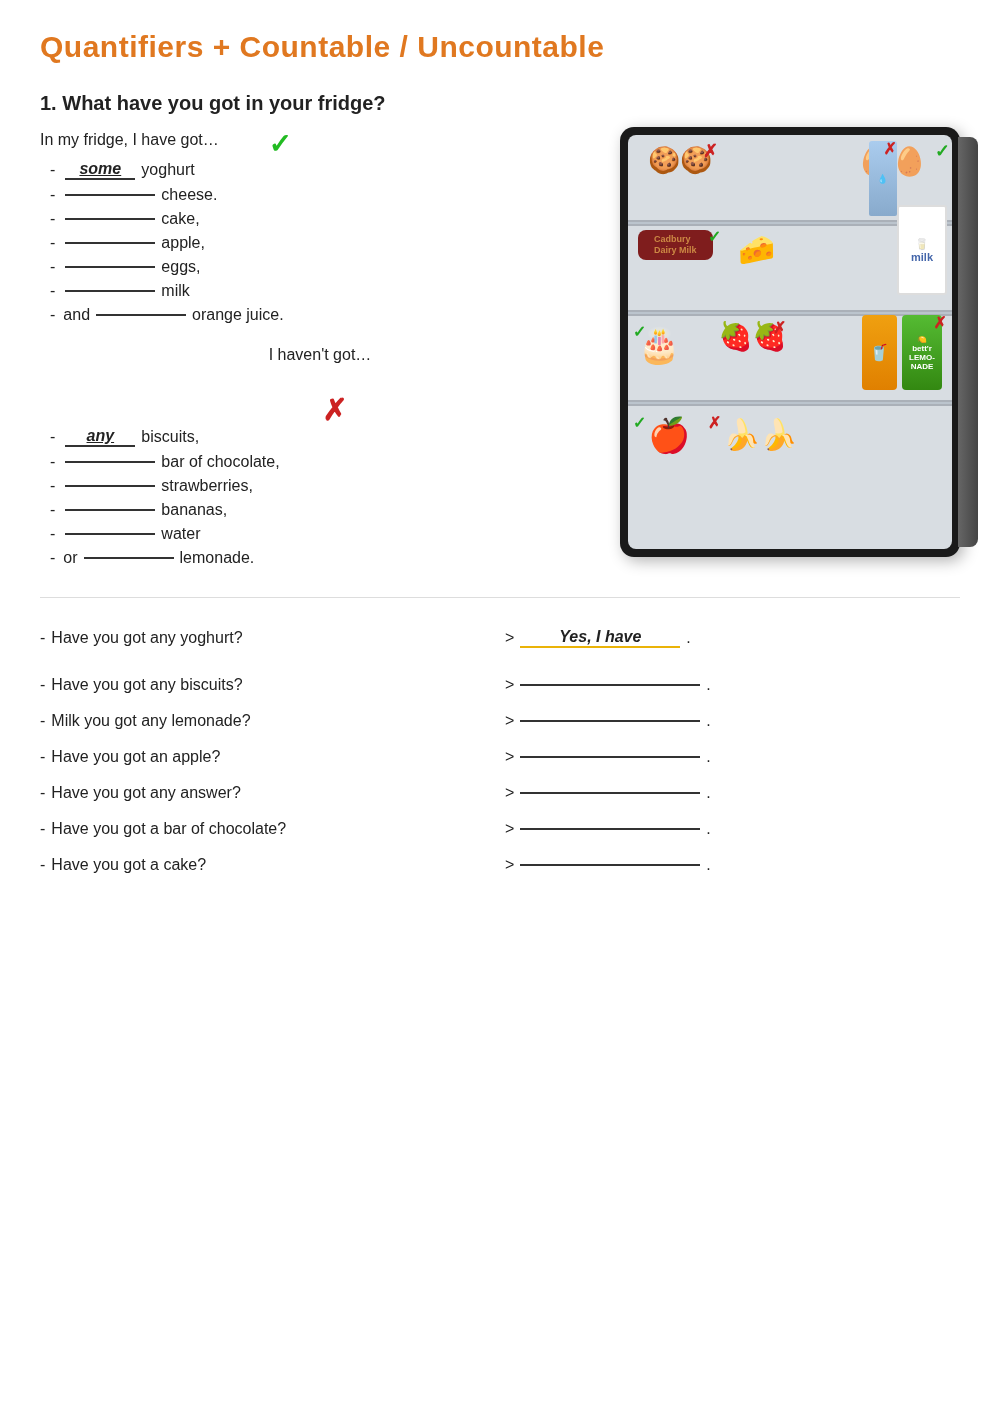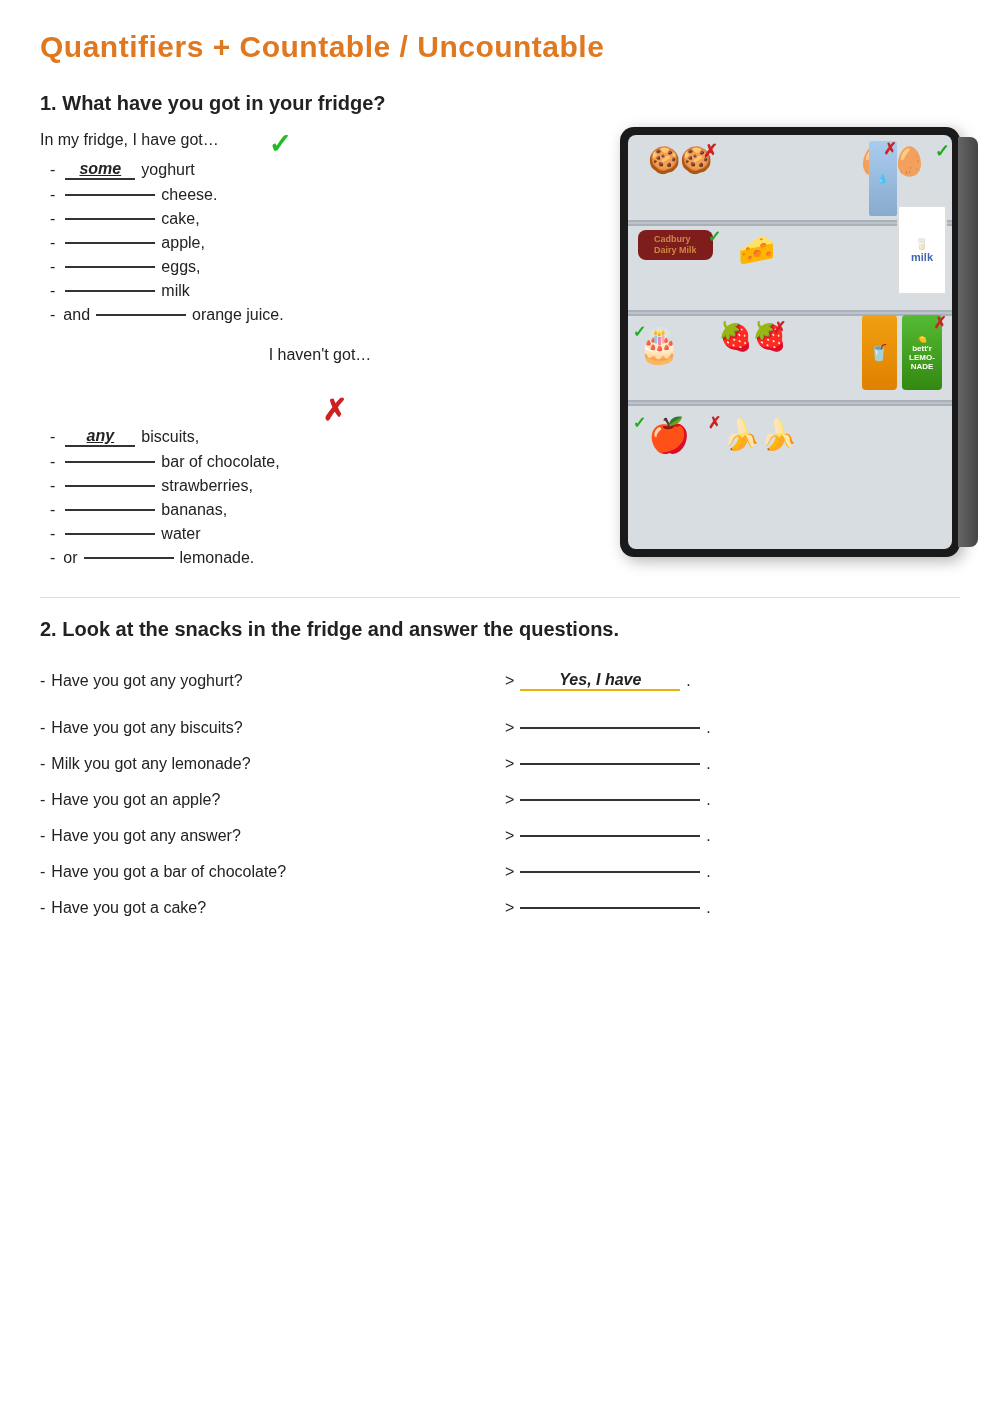--- a/index.html
+++ b/index.html
@@ -393,106 +393,102 @@
     </div>
 
   </div>
 
 </div>
 
 <hr class="divider">
 
 <div class="section2-container">
 
-  <div class="section2-title">
-    <span>2.</span>
-    <span>Look at the snacks in the fridge and answer the questions.</span>
+
+  <div class="qa-table">
+
+    <div class="qa-row">
+      <div class="qa-question">
+        <span>-</span>
+        <span>Have you got any yoghurt?</span>
+      </div>
+      <div class="qa-answer">
+        <span>&gt;</span>
+        <span class="answer-blank-filled">Yes, I have</span>
+        <span>.</span>
+      </div>
+    </div>
+
+    <div class="qa-row">
+      <div class="qa-question">
+        <span>-</span>
+        <span>Have you got any biscuits?</span>
+      </div>
+      <div class="qa-answer">
+        <span>&gt;</span>
+        <span class="answer-blank"></span>
+        <span>.</span>
+      </div>
+    </div>
+
+    <div class="qa-row">
+      <div class="qa-question">
+        <span>-</span>
+        <span>Milk you got any lemonade?</span>
+      </div>
+      <div class="qa-answer">
+        <span>&gt;</span>
+        <span class="answer-blank"></span>
+        <span>.</span>
+      </div>
+    </div>
+
+    <div class="qa-row">
+      <div class="qa-question">
+        <span>-</span>
+        <span>Have you got an apple?</span>
+      </div>
+      <div class="qa-answer">
+        <span>&gt;</span>
+        <span class="answer-blank"></span>
+        <span>.</span>
+      </div>
+    </div>
+
+    <div class="qa-row">
+      <div class="qa-question">
+        <span>-</span>
+        <span>Have you got any answer?</span>
+      </div>
+      <div class="qa-answer">
+        <span>&gt;</span>
+        <span class="answer-blank"></span>
+        <span>.</span>
+      </div>
+    </div>
+
+    <div class="qa-row">
+      <div class="qa-question">
+        <span>-</span>
+        <span>Have you got a bar of chocolate?</span>
+      </div>
+      <div class="qa-answer">
+        <span>&gt;</span>
+        <span class="answer-blank"></span>
+        <span>.</span>
+      </div>
+    </div>
+
+    <div class="qa-row">
+      <div class="qa-question">
+        <span>-</span>
+        <span>Have you got a cake?</span>
+      </div>
+      <div class="qa-answer">
+        <span>&gt;</span>
+        <span class="answer-blank"></span>
+        <span>.</span>
+      </div>
+    </div>
+
   </div>
 
-  <div class="qa-table">
-
-    <div class="qa-row">
-      <div class="qa-question">
-        <span>-</span>
-        <span>Have you got any yoghurt?</span>
-      </div>
-      <div class="qa-answer">
-        <span>&gt;</span>
-        <span class="answer-blank-filled">Yes, I have</span>
-        <span>.</span>
-      </div>
-    </div>
-
-    <div class="qa-row">
-      <div class="qa-question">
-        <span>-</span>
-        <span>Have you got any biscuits?</span>
-      </div>
-      <div class="qa-answer">
-        <span>&gt;</span>
-        <span class="answer-blank"></span>
-        <span>.</span>
-      </div>
-    </div>
-
-    <div class="qa-row">
-      <div class="qa-question">
-        <span>-</span>
-        <span>Milk you got any lemonade?</span>
-      </div>
-      <div class="qa-answer">
-        <span>&gt;</span>
-        <span class="answer-blank"></span>
-        <span>.</span>
-      </div>
-    </div>
-
-    <div class="qa-row">
-      <div class="qa-question">
-        <span>-</span>
-        <span>Have you got an apple?</span>
-      </div>
-      <div class="qa-answer">
-        <span>&gt;</span>
-        <span class="answer-blank"></span>
-        <span>.</span>
-      </div>
-    </div>
-
-    <div class="qa-row">
-      <div class="qa-question">
-        <span>-</span>
-        <span>Have you got any answer?</span>
-      </div>
-      <div class="qa-answer">
-        <span>&gt;</span>
-        <span class="answer-blank"></span>
-        <span>.</span>
-      </div>
-    </div>
-
-    <div class="qa-row">
-      <div class="qa-question">
-        <span>-</span>
-        <span>Have you got a bar of chocolate?</span>
-      </div>
-      <div class="qa-answer">
-        <span>&gt;</span>
-        <span class="answer-blank"></span>
-        <span>.</span>
-      </div>
-    </div>
-
-    <div class="qa-row">
-      <div class="qa-question">
-        <span>-</span>
-        <span>Have you got a cake?</span>
-      </div>
-      <div class="qa-answer">
-        <span>&gt;</span>
-        <span class="answer-blank"></span>
-        <span>.</span>
-      </div>
-    </div>
-
-  </div>
-
 </div>
 
 </body></html>

